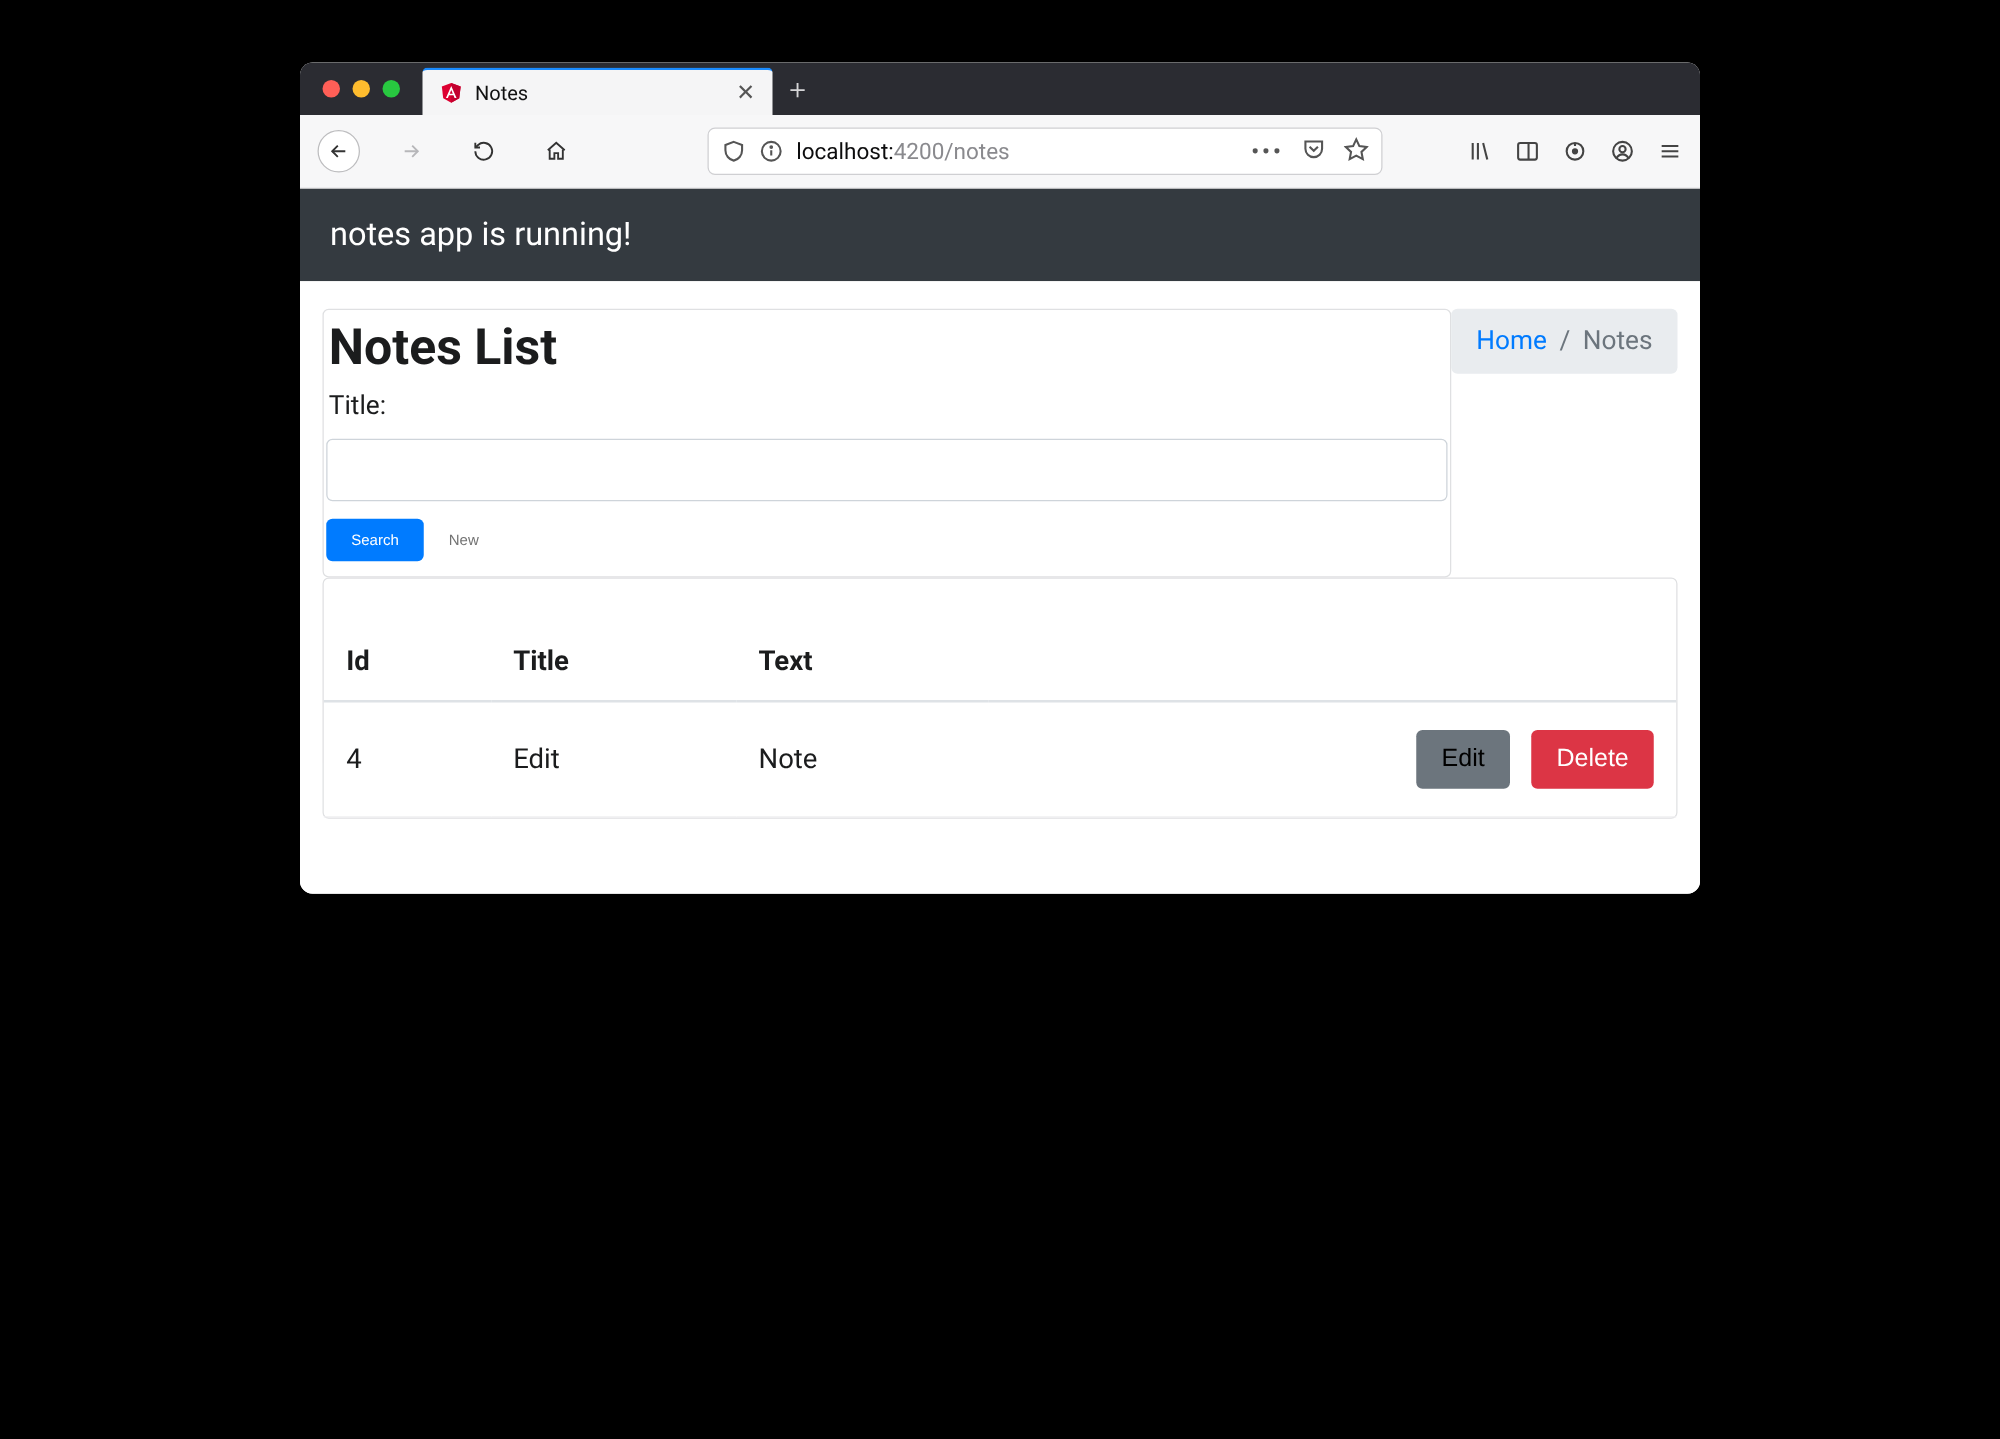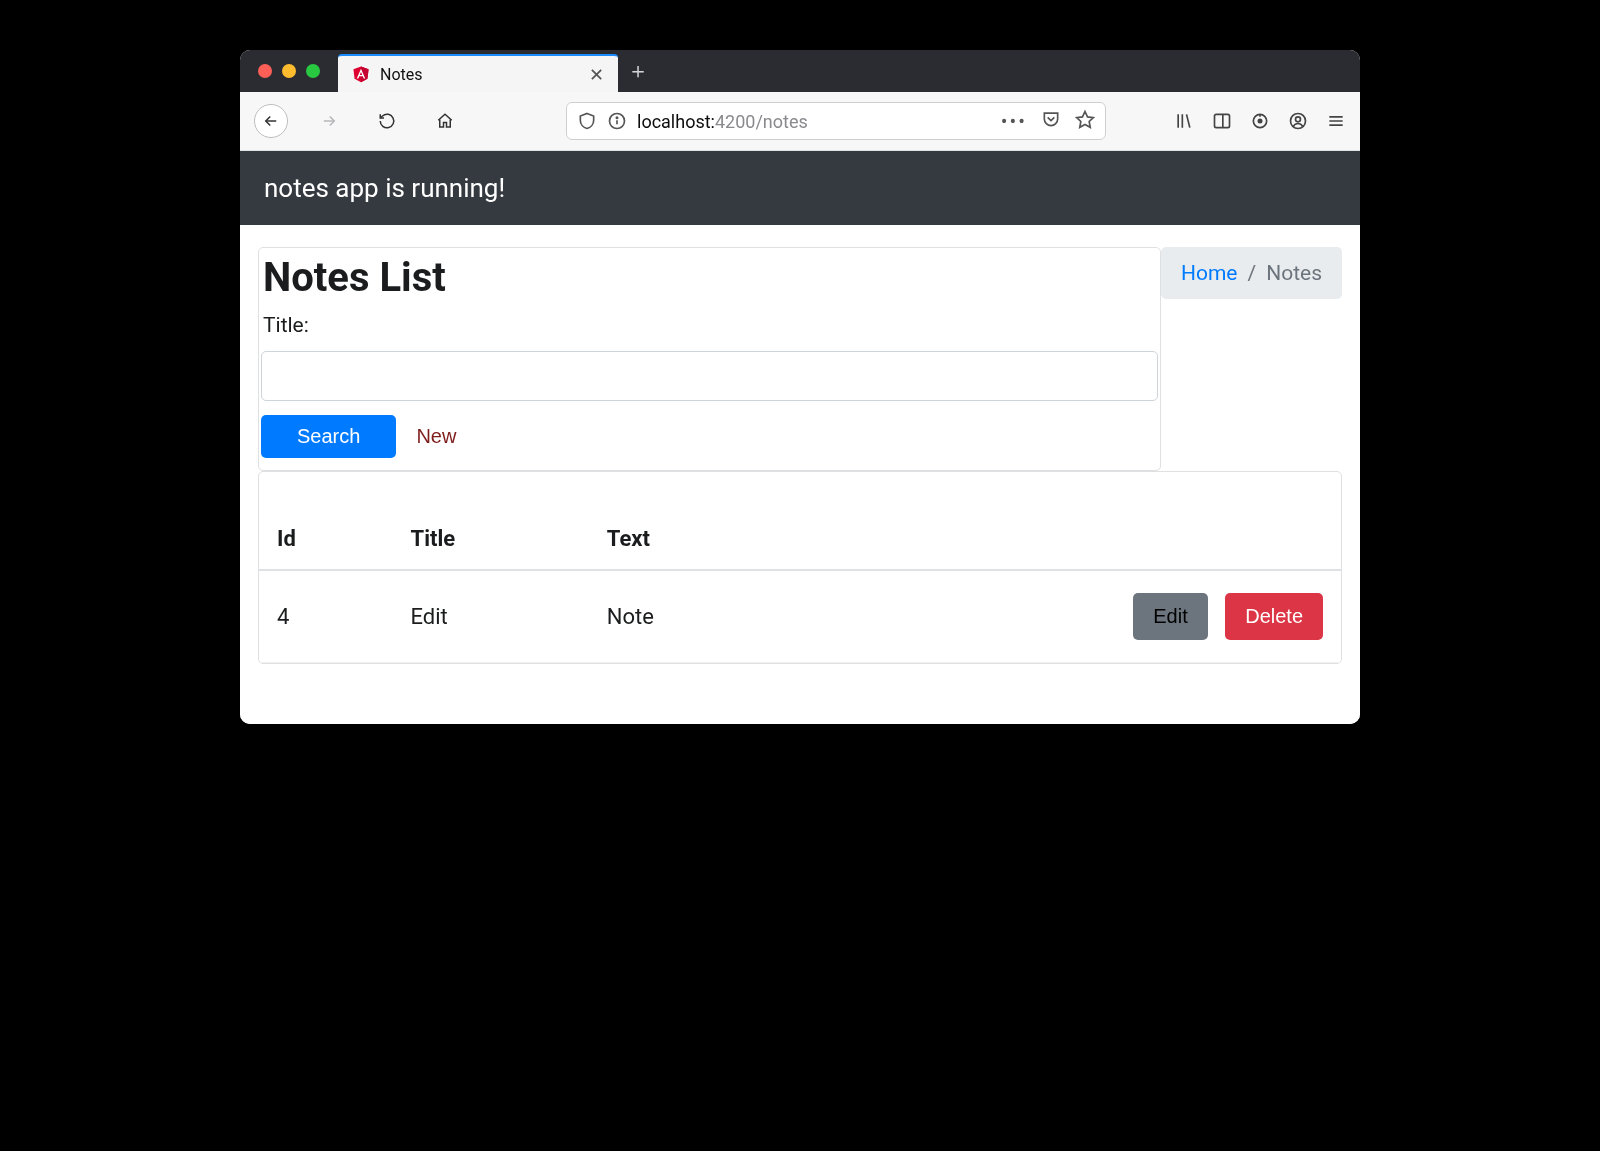--- a/index.html
+++ b/index.html
@@ -165,26 +165,26 @@
     font-size: 18px;
     padding: 0 12px;
     margin: 6px 0 14px 0;
     color: #495057;
     background: #fff;
   }
   .btn-row { display:flex; gap: 14px; align-items:center; padding-left: 0; }
   .btn {
     border: none;
     border-radius: 5px;
-    font-size: 20px;
-    padding: 10px 36px;
+    font-size: 12px;
+    padding: 10px 20px;
     cursor: pointer;
   }
   .btn-primary { background: #007bff; color: #fff; }
-  .btn-link { background: none; color: #7f1d1d; padding-left: 6px; }
+  .btn-link { background: none; color: #737373; padding-left: 6px; }
   .breadcrumb {
     background: #e9ecef;
     border-radius: 5px;
     padding: 14px 20px;
     display: flex;
     align-items: flex-end;
     gap: 10px;
     font-size: 21px;
   }
   .breadcrumb a { color: #007bff; text-decoration: none; }

